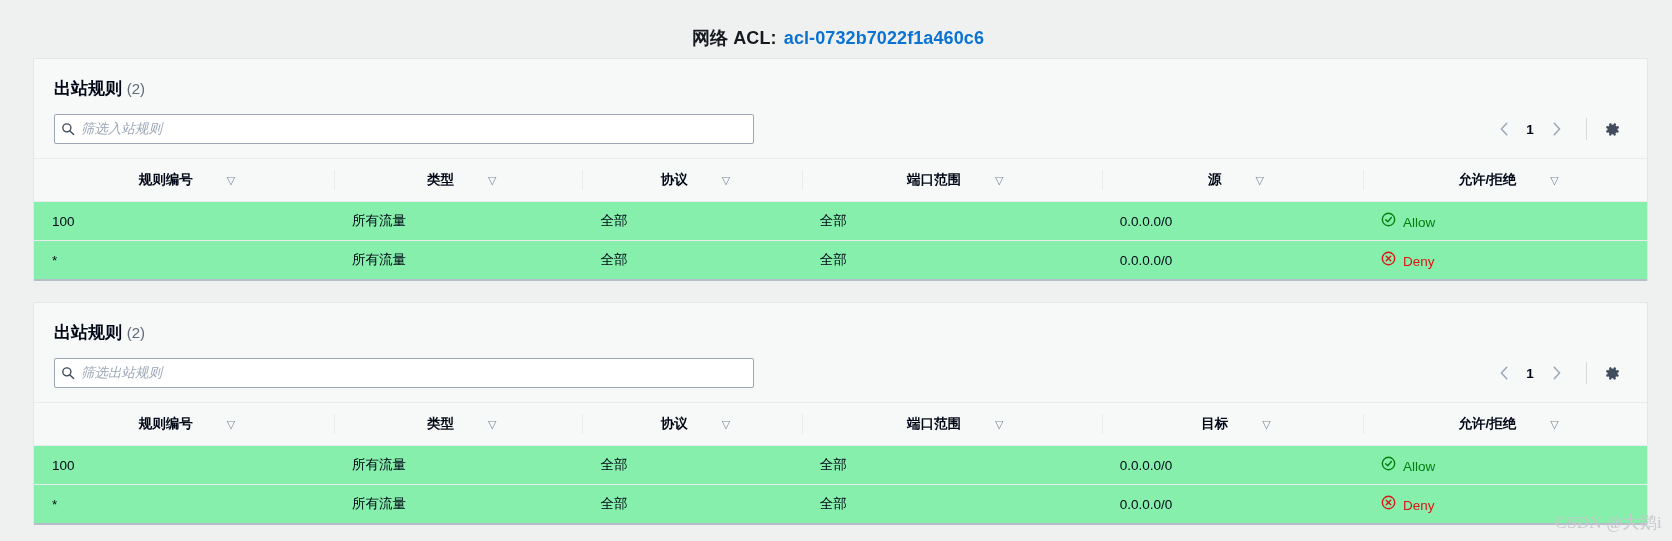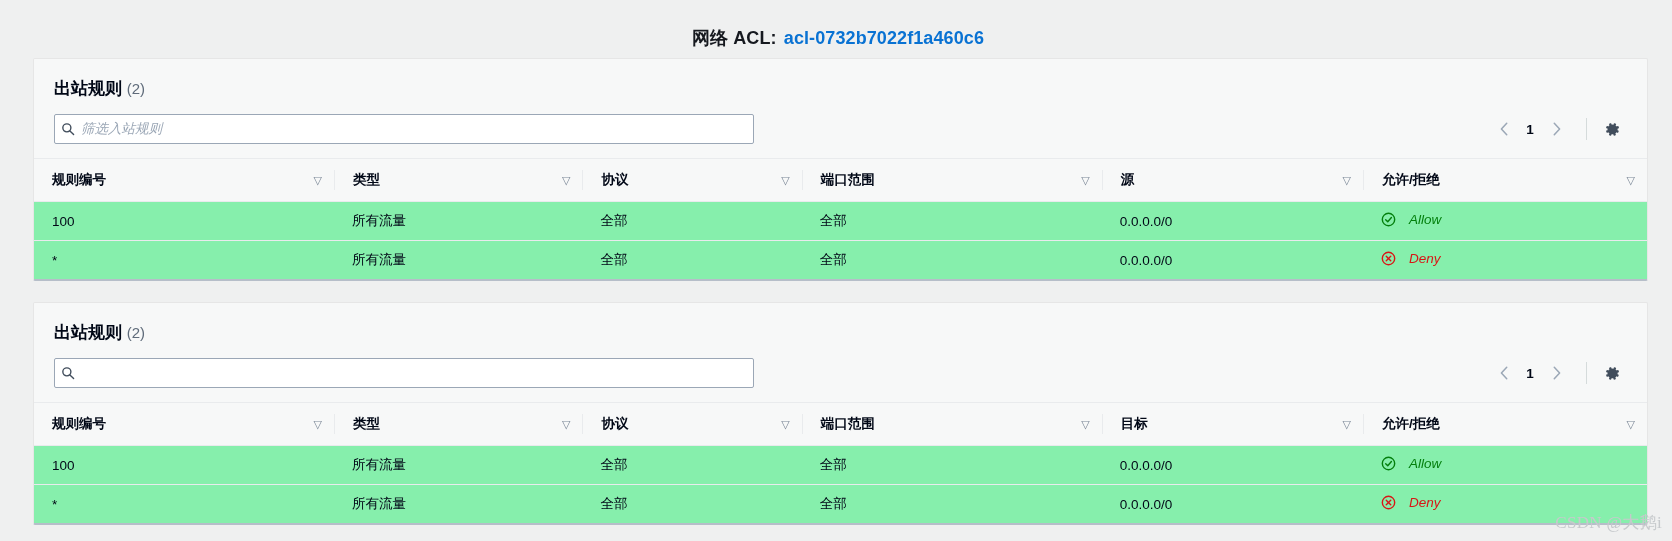--- a/index.html
+++ b/index.html
@@ -104,40 +104,40 @@
     background: #f7f8f8;
     border-top: 1px solid #e9ebed;
     border-bottom: 1px solid #e9ebed;
     font-size: 13.5px; font-weight: bold; color: #000716;
     text-align: left;
     padding: 11px 0 11px 0;
     height: 38px;
     position: relative;
   }
   table.rules thead th .th-inner {
-    display: flex; align-items: center; justify-content: space-between;
+    display: flex; align-items: center; justify-content: center;
     padding: 0 12px 0 18px;
     border-left: 1px solid #e9ebed;
     height: 20px;
     gap: 34px;
   }
   table.rules thead th:first-child .th-inner { border-left: none; }
   .sort-ico { color: #7d8998; font-size: 11px; line-height: 1; }
 
   table.rules tbody td {
     background: #86efac;
     border-bottom: 1px solid #e9ebed;
     font-size: 13.5px; color: #000716;
     padding: 10px 12px 10px 18px;
     height: 38px;
     vertical-align: middle;
   }
   table.rules tbody tr:last-child td { border-bottom: none; }
 
-  .verdict { display: inline-flex; align-items: flex-start; gap: 13px; white-space: nowrap; font-style: italic; }
+  .verdict { display: inline-flex; align-items: flex-end; gap: 7px; white-space: nowrap; }
   .verdict .vtxt { font-size: 13.5px; }
   .verdict.allow .vtxt { color: #037f0c; }
   .verdict.deny .vtxt { color: #d91515; }
 
   .watermark {
     position: absolute; right: 10px; bottom: 7px;
     font-size: 17px; color: #c6c9cc;
     font-family: Liberation Serif, serif;
     letter-spacing: .3px;
   }
@@ -297,20 +297,21 @@
     </div>
 
     <div class="toolbar">
       <div class="search-wrap">
         <span class="search-icon">
           <svg width="14" height="14" viewBox="0 0 16 16" fill="none" stroke="currentColor" stroke-width="1.6">
             <circle cx="6.7" cy="6.7" r="4.6"></circle>
               <line x1="10.2" y1="10.2" x2="14.4" y2="14.4" stroke-linecap="round"></line>
           </svg>
         </span>
+        <input class="search-input" type="text" placeholder="筛选出站规则" style="">
       </div>
 
       <div class="toolbar-right">
         <div class="pager">
           <span class="pg-arrow">
             <svg width="11" height="16" viewBox="0 0 12 18" fill="none" stroke="currentColor" stroke-width="1.7" stroke-linecap="round" stroke-linejoin="round">
                 <polyline points="8.5,2.5 2.5,9 8.5,15.5"></polyline>
               </svg>
           </span>
           <span class="pg-num">1</span>

